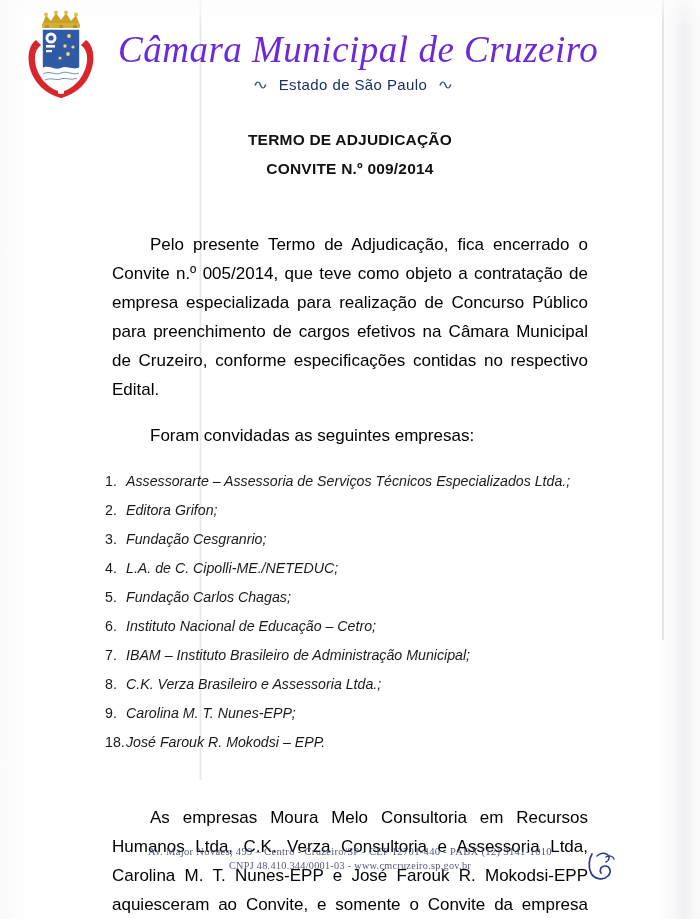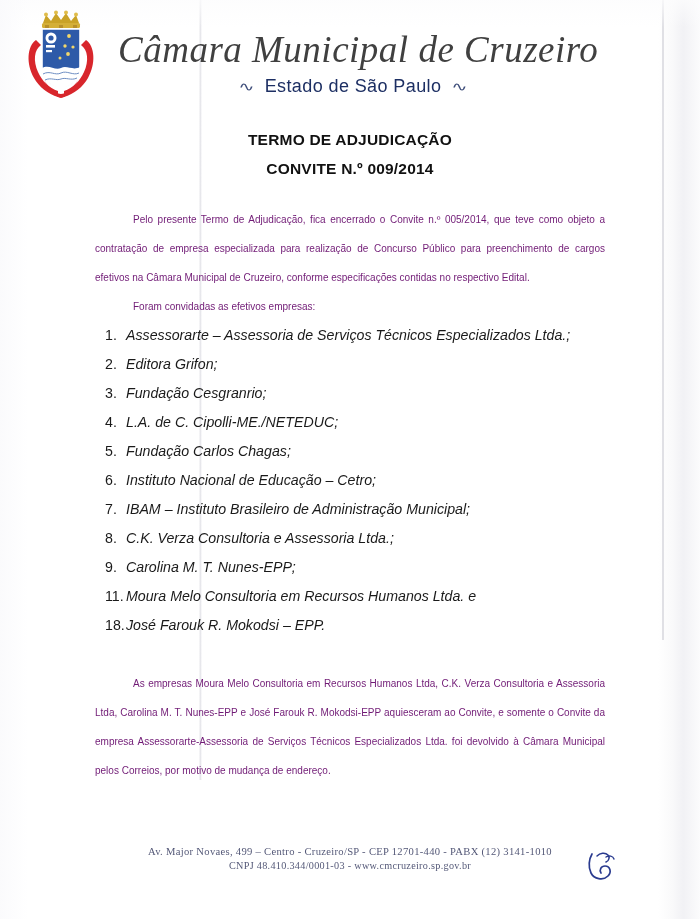--- a/index.html
+++ b/index.html
@@ -85,36 +85,36 @@
   }
   .org-title {
     position: absolute;
     left: 118px;
     top: 28px;
     width: 470px;
     font-family: "Liberation Serif", serif;
     font-style: italic;
     font-size: 37px;
     letter-spacing: 0.5px;
-    color: #404040;
+    color: #6d28d9;
     white-space: nowrap;
   }
   .org-sub-wrap {
     position: absolute;
     left: 118px;
     top: 76px;
     width: 470px;
     display: flex;
     align-items: center;
     justify-content: center;
     gap: 13px;
   }
   .org-sub {
     font-family: "Liberation Sans", sans-serif;
-    font-size: 18px;
+    font-size: 15px;
     color: #1d2f63;
     letter-spacing: 0.4px;
     white-space: nowrap;
   }
   .flourish {
     color: #1d2f63;
     font-size: 13px;
     line-height: 1;
     transform: scaleX(1.5);
     opacity: 0.85;
@@ -128,33 +128,33 @@
     width: 510px;
     z-index: 6;
     color: #1a1a1a;
   }
   .doc-title {
     text-align: center;
     font-weight: bold;
     font-size: 15.5px;
     letter-spacing: 0.2px;
     line-height: 1.0;
-    margin: 0;
+    margin: 8px;
     color: #111;
   }
   .doc-title.t1 { margin-top: 2px; }
   .doc-title.t2 { margin-top: 13px; }
 
   p.para {
-    margin: 0;
+    margin: 17px;
     text-align: justify;
     text-justify: inter-word;
-    font-size: 10px;
+    font-size: 17px;
     line-height: 29px;
-    color: #701a75;
+    color: #000000;
   }
   p.para.indent { text-indent: 38px; }
   .gap-lg { height: 29px; }
 
   ol.company-list {
     margin: 0;
     padding: 0;
     list-style: none;
     font-size: 14.2px;
     line-height: 29px;
@@ -265,21 +265,21 @@
 
   <div class="doc-body">
 
     <div class="doc-title t1">TERMO DE ADJUDICAÇÃO</div>
     <div class="doc-title t2">CONVITE N.º 009/2014</div>
 
     <div class="gap-lg"></div>
 
     <p class="para indent">Pelo presente Termo de Adjudicação, fica encerrado o Convite n.º 005/2014, que teve como objeto a contratação de empresa especializada para realização de Concurso Público para preenchimento de cargos efetivos na Câmara Municipal de Cruzeiro, conforme especificações contidas no respectivo Edital.</p>
 
-    <p class="para indent">Foram convidadas as efetivos empresas:</p>
+    <p class="para indent">Foram convidadas as seguintes empresas:</p>
 
     <ol class="company-list">
       <li>
         <span class="num">1.</span>
         <span class="txt">Assessorarte – Assessoria de Serviços Técnicos Especializados Ltda.;</span>
       </li>
       <li>
         <span class="num">2.</span>
         <span class="txt">Editora Grifon;</span>
       </li>
@@ -298,29 +298,25 @@
       <li>
         <span class="num">6.</span>
         <span class="txt">Instituto Nacional de Educação – Cetro;</span>
       </li>
       <li>
         <span class="num">7.</span>
         <span class="txt">IBAM – Instituto Brasileiro de Administração Municipal;</span>
       </li>
       <li>
         <span class="num">8.</span>
-        <span class="txt">C.K. Verza Consultoria e Assessoria Ltda.;</span>
+        <span class="txt">C.K. Verza Brasileiro e Assessoria Ltda.;</span>
       </li>
       <li>
         <span class="num">9.</span>
         <span class="txt">Carolina M. T. Nunes-EPP;</span>
-      </li>
-      <li>
-        <span class="num">11.</span>
-        <span class="txt">Moura Melo Consultoria em Recursos Humanos Ltda. e</span>
       </li>
       <li>
         <span class="num">18.</span>
         <span class="txt">José Farouk R. Mokodsi – EPP.</span>
       </li>
     </ol>
 
     <div class="gap-lg"></div>
 
 

